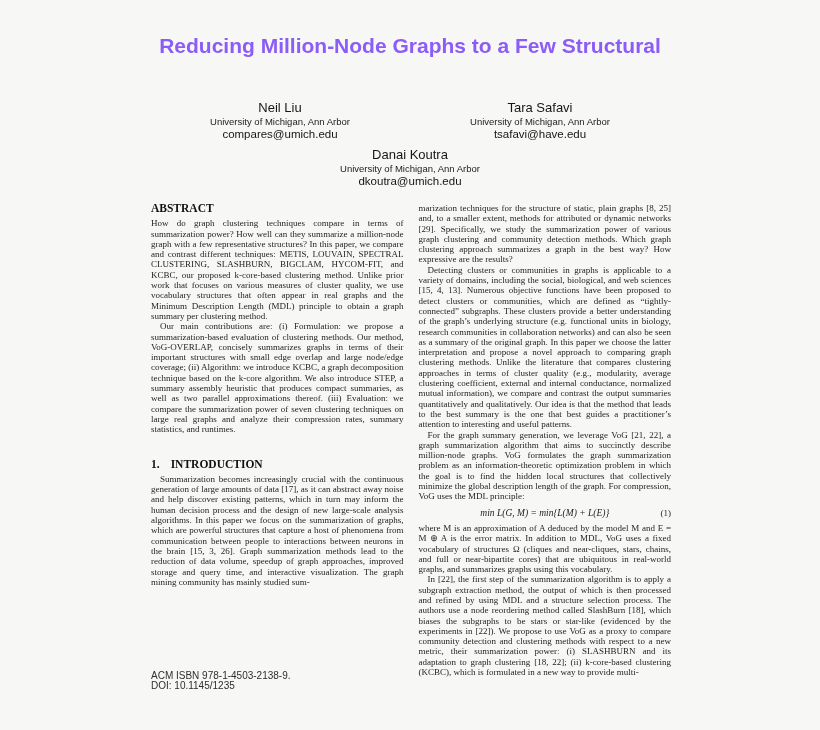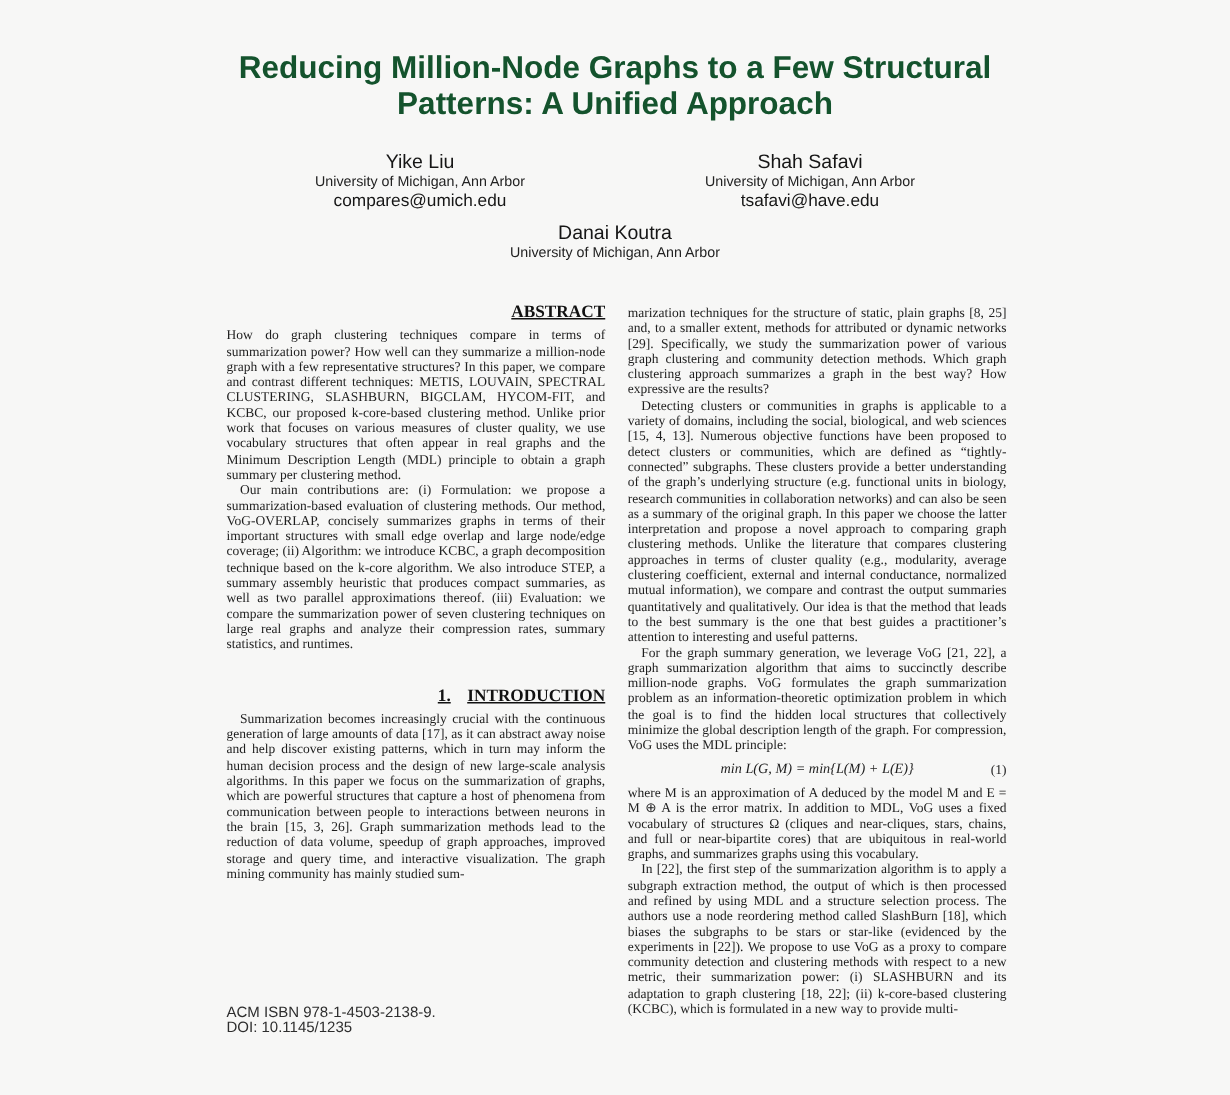--- a/index.html
+++ b/index.html
@@ -14,21 +14,21 @@
   
   .title-block {
     position: absolute;
     top: 34px; left: 0;
     width: 100%;
     text-align: center;
     font-family: "Liberation Sans", sans-serif;
     font-weight: 700;
     font-size: 21px;
     line-height: 24px;
-    color: #14532d;
+    color: #8b5cf6;
   }
   
   .authors-row1 {
     position: absolute;
     top: 101px; left: 150px;
     width: 520px;
     display: flex;
   }
   .author { flex: 1; text-align: center; font-family: "Liberation Sans", sans-serif; }
   .authors-row2 {
@@ -59,23 +59,22 @@
     text-align: justify;
     color: #1e1e1e;
   }
   .para { margin: 0; text-indent: 9px; }
   .para.noindent { text-indent: 0; }
   .sec-heading {
     font-family: "Liberation Serif", serif;
     font-size: 11.5px;
     font-weight: 700;
     margin: 0 0 5px 0;
-    text-align: right;
+    text-align: left;
     color: #111;
-    text-decoration: underline;
   }
   .sec-heading.intro { margin-top: 24px; }
   .sec-heading .num { margin-right: 11px; }
   .equation-row {
     position: relative;
     margin: 6px 0 5px 0;
   }
   .equation {
     text-align: center;
     font-style: italic;
@@ -92,40 +91,40 @@
     color: #2e2e2e;
   }
 </style>
 </head>
 <body>
 
 <div class="page">
 
   <div class="title-block">
     <div>Reducing Million-Node Graphs to a Few Structural</div>
-    <div>Patterns: A Unified Approach</div>
   </div>
 
   <div class="authors-row1">
     <div class="author">
-      <div class="author-name">Yike Liu</div>
+      <div class="author-name">Neil Liu</div>
       <div class="author-affil">University of Michigan, Ann Arbor</div>
       <div class="author-email">compares@umich.edu</div>
     </div>
     <div class="author">
-      <div class="author-name">Shah Safavi</div>
+      <div class="author-name">Tara Safavi</div>
       <div class="author-affil">University of Michigan, Ann Arbor</div>
       <div class="author-email">tsafavi@have.edu</div>
     </div>
   </div>
 
   <div class="authors-row2">
     <div class="author">
       <div class="author-name">Danai Koutra</div>
       <div class="author-affil">University of Michigan, Ann Arbor</div>
+      <div class="author-email">dkoutra@umich.edu</div>
     </div>
   </div>
 
   <div class="columns">
 
     <div class="col">
       <h2 class="sec-heading">ABSTRACT</h2>
       <p class="para noindent">How do graph clustering techniques compare in terms of summarization power?  How well can they summarize a million-node graph with a few representative structures?  In this paper, we compare and contrast different techniques:  METIS, LOUVAIN, SPECTRAL CLUSTERING, SLASHBURN, BIGCLAM, HYCOM-FIT, and KCBC, our proposed k-core-based clustering method. Unlike prior work that focuses on various measures of cluster quality, we use vocabulary structures that often appear in real graphs and the Minimum Description Length (MDL) principle to obtain a graph summary per clustering method.</p>
       <p class="para">Our main contributions are:  (i) Formulation:  we propose a summarization-based evaluation of clustering methods.  Our method, VoG-OVERLAP, concisely summarizes graphs in terms of their important structures with small edge overlap and large node/edge coverage; (ii) Algorithm: we introduce KCBC, a graph decomposition technique based on the k-core algorithm.  We also introduce STEP, a summary assembly heuristic that produces compact summaries, as well as two parallel approximations thereof. (iii) Evaluation: we compare the summarization power of seven clustering techniques on large real graphs and analyze their compression rates, summary statistics, and runtimes.</p>
       <h2 class="sec-heading intro">

